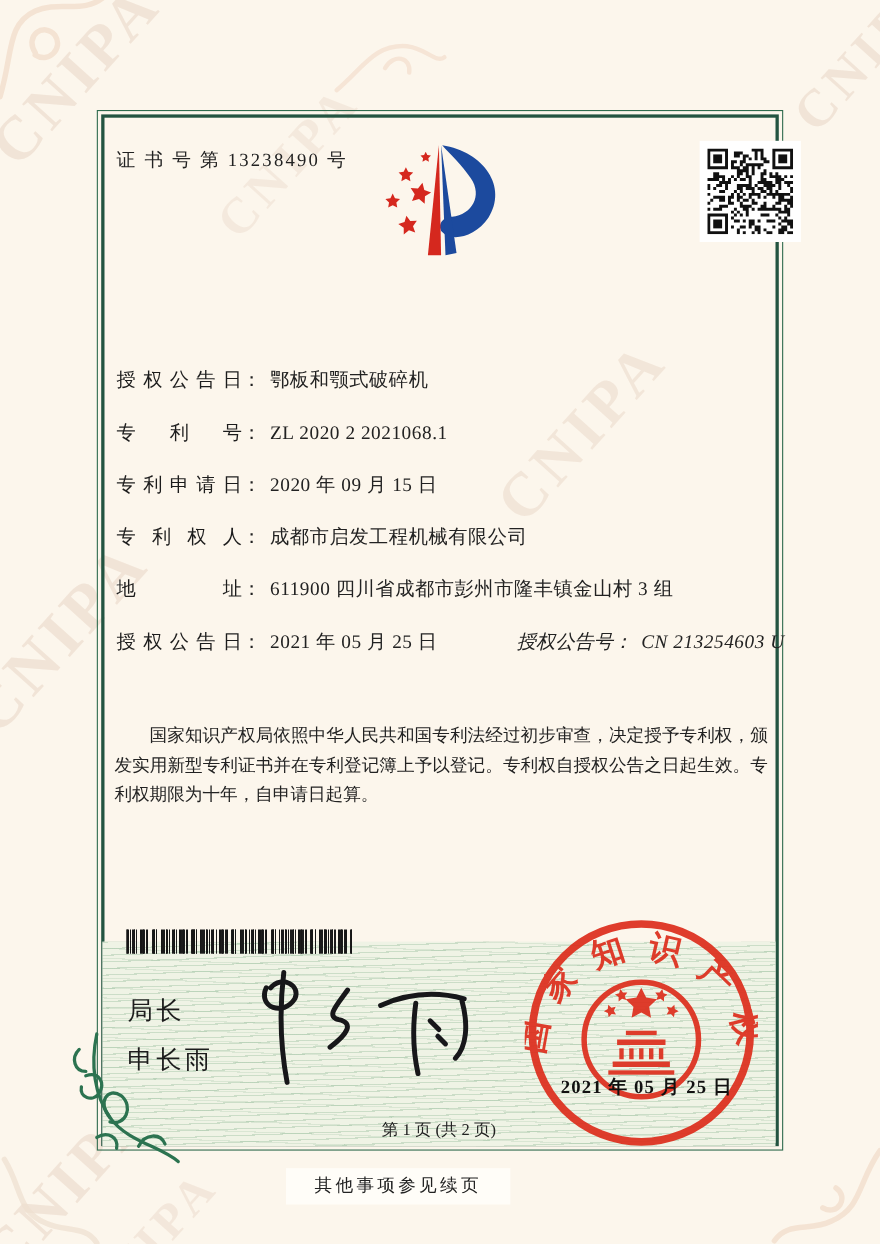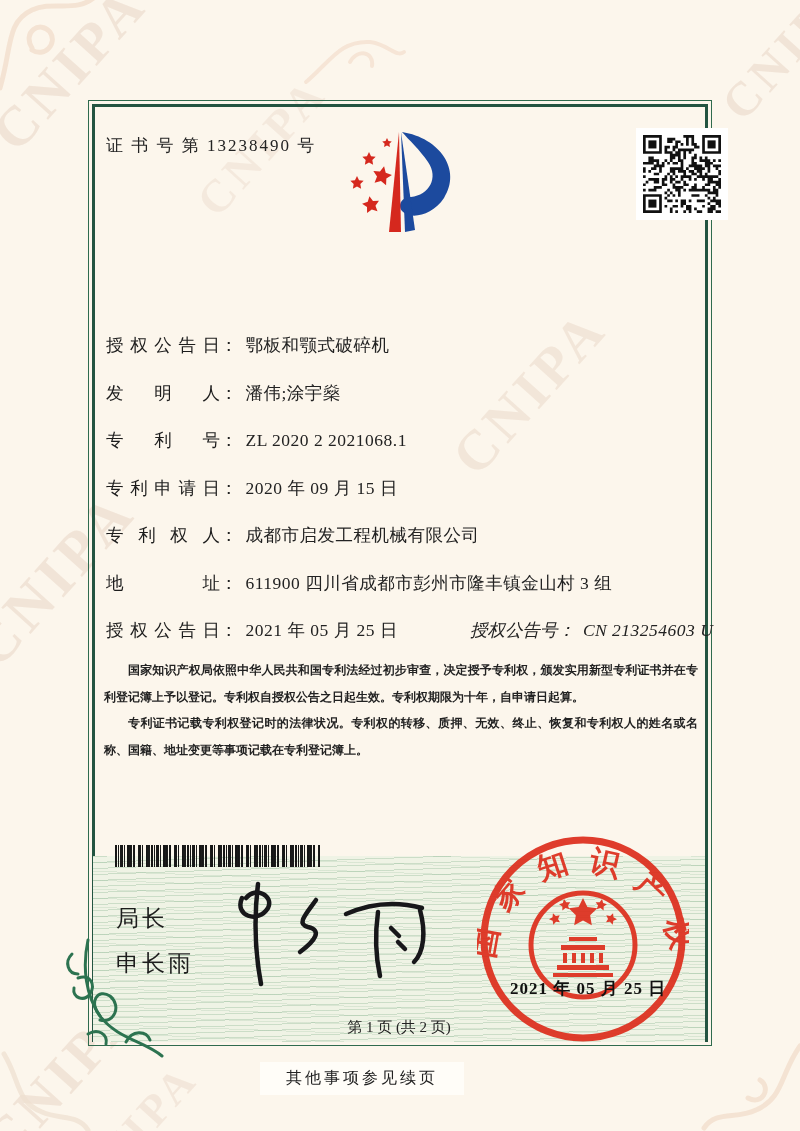--- a/index.html
+++ b/index.html
@@ -35,21 +35,21 @@
       display:flex; align-items:center; justify-content:center;}
   .title{position:absolute; left:0; top:240px; width:800px; text-align:center;
       font-size:37px; font-weight:bold; letter-spacing:9px; color:#141414;}
   .fields{position:absolute; left:106px; top:333px; width:500px;}
   .frow{height:47.5px; font-size:17.5px; white-space:nowrap;}
   .flabel{display:inline-block; width:114px; text-align:justify; text-align-last:justify; color:#1c1c1c;}
   .fcolon{margin-right:8px;}
   .fvalue{letter-spacing:.5px;}
   .fpair2{margin-left:72px;font-style:italic;}
   .paras{position:absolute; left:104px; top:657px; width:594px;
-      font-size:12px; line-height:26.5px; text-align:justify;font-weight:bold;}
+      font-size:16px; line-height:26.5px; text-align:justify;}
   .paras p{margin:0; text-indent:2em;}
   .barcode{position:absolute; left:115px; top:845px; width:205px; height:22px;
       background:
         repeating-linear-gradient(90deg,#161616 0 2px,transparent 2px 3px,#161616 3px 4px,transparent 4px 7px,#161616 7px 8px,transparent 8px 12px),
         repeating-linear-gradient(90deg,#1b1b1b 0 1px,transparent 1px 5px,#1b1b1b 5px 8px,transparent 8px 9px);
   }
   .signer{position:absolute; left:116px; top:903px;
       font-family:"Liberation Sans","DejaVu Sans",sans-serif;
       font-size:23px; letter-spacing:3px; color:#1d1d1d;}
   .signer div{margin-bottom:14px;}
@@ -126,42 +126,38 @@
       </g>
     </svg>
   </div>
 
 
   <div class="fields">
     <div class="frow">
       <span class="flabel">授权公告日</span><span class="fcolon">：</span><span class="fvalue">鄂板和颚式破碎机</span>
     </div>
     <div class="frow">
-      <span class="flabel">发明人</span><span class="fcolon">：</span><span class="fvalue">潘伟;涂宇燊</span>
-    </div>
-    <div class="frow">
       <span class="flabel">专利号</span><span class="fcolon">：</span><span class="fvalue">ZL 2020 2 2021068.1</span>
     </div>
     <div class="frow">
       <span class="flabel">专利申请日</span><span class="fcolon">：</span><span class="fvalue">2020 年 09 月 15 日</span>
     </div>
     <div class="frow">
       <span class="flabel">专利权人</span><span class="fcolon">：</span><span class="fvalue">成都市启发工程机械有限公司</span>
     </div>
     <div class="frow">
       <span class="flabel">地址</span><span class="fcolon">：</span><span class="fvalue">611900 四川省成都市彭州市隆丰镇金山村 3 组</span>
     </div>
     <div class="frow">
       <span class="flabel">授权公告日</span><span class="fcolon">：</span><span class="fvalue">2021 年 05 月 25 日</span><span class="fpair2"><span>授权公告号</span><span class="fcolon">：</span><span class="fvalue">CN 213254603 U</span></span>
     </div>
   </div>
 
   <div class="paras">
     <p>国家知识产权局依照中华人民共和国专利法经过初步审查，决定授予专利权，颁发实用新型专利证书并在专利登记簿上予以登记。专利权自授权公告之日起生效。专利权期限为十年，自申请日起算。</p>
-    <p>专利证书记载专利权登记时的法律状况。专利权的转移、质押、无效、终止、恢复和专利权人的姓名或名称、国籍、地址变更等事项记载在专利登记簿上。</p>
   </div>
 
   <div class="barcode"></div>
 
   <div class="signer">
     <div>局长</div>
     <div>申长雨</div>
   </div>
 
   <svg class="autograph" width="205" height="118" viewBox="0 0 205 118">

